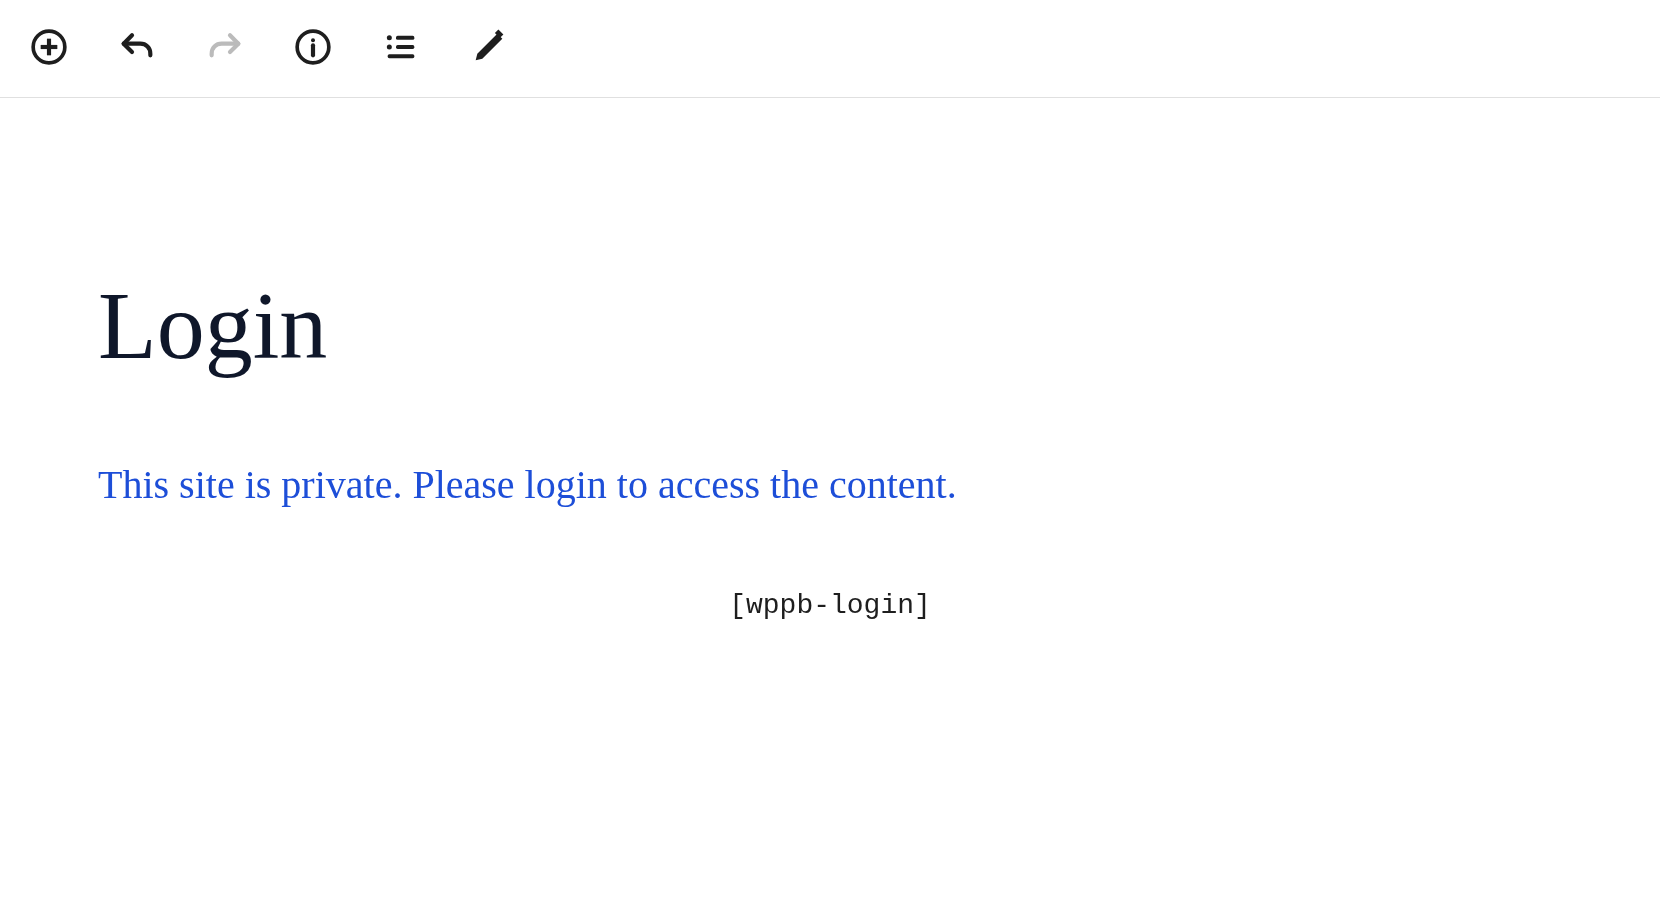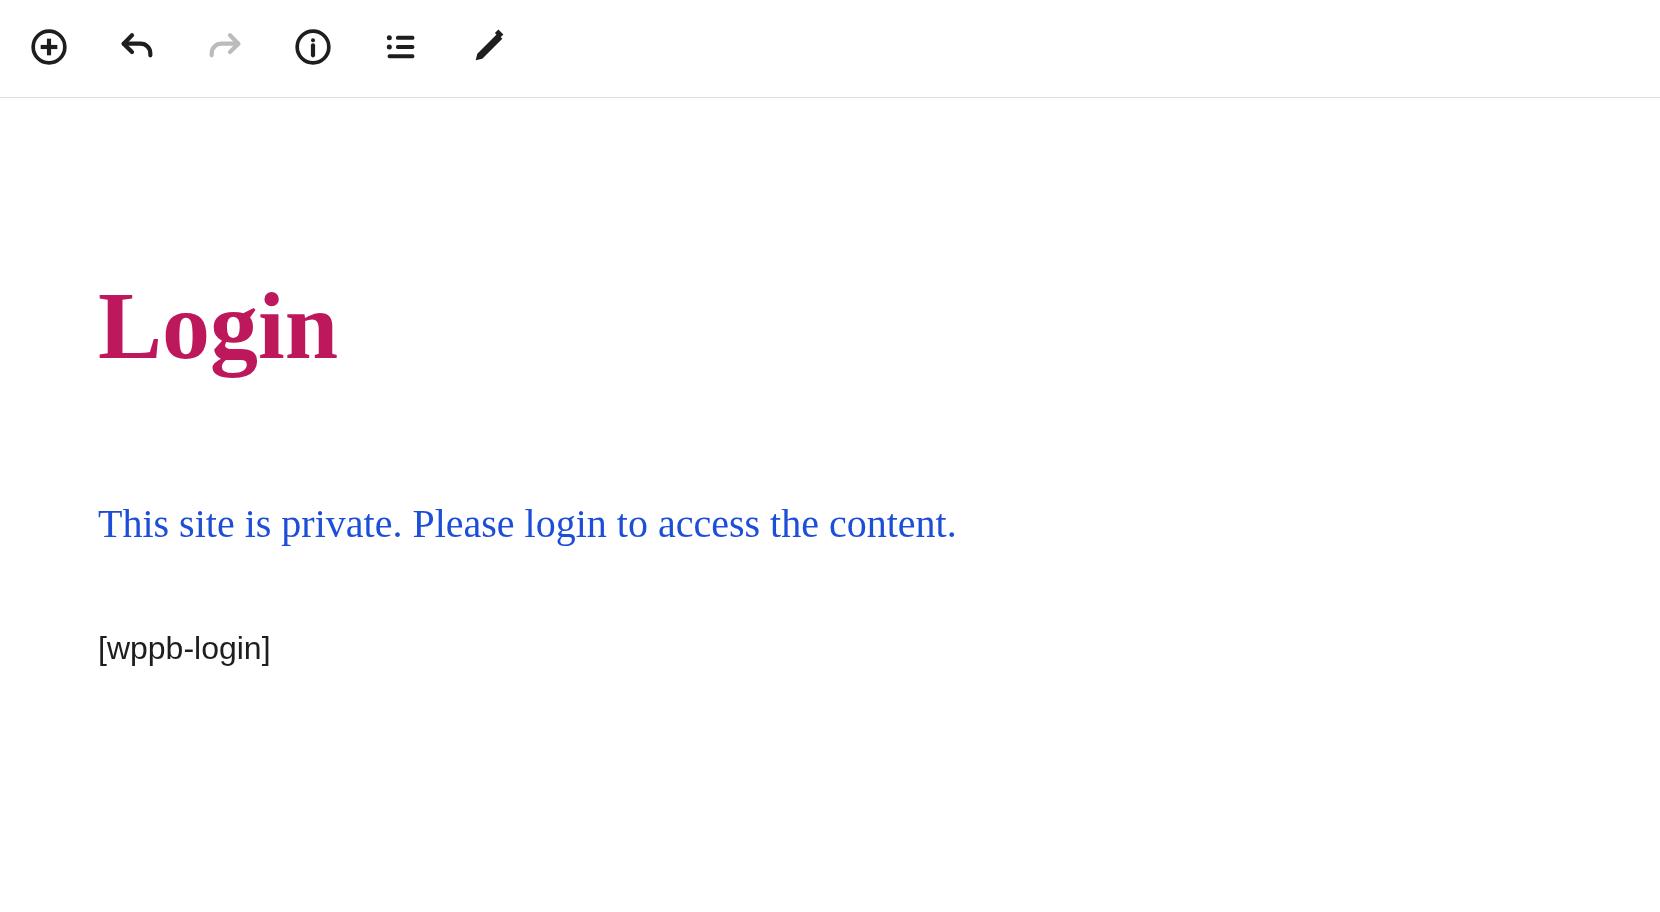--- a/index.html
+++ b/index.html
@@ -47,41 +47,42 @@
       height: 40px;
     }
     
     .content {
       padding: 180px 98px 0 98px;
     }
     
     .page-title {
       font-family: Georgia, "Times New Roman", serif;
       font-size: 96px;
-      font-weight: 700;
-      color: #be185d;
-      margin-bottom: 120px;
+      font-weight: 400;
+      color: #0f172a;
+      margin-bottom: 81px;
       line-height: 1;
     }
     
     .paragraph {
       font-family: Georgia, "Times New Roman", serif;
       font-size: 40px;
       font-weight: 400;
       color: #1d4ed8;
       line-height: 1.5;
       margin-bottom: 70px;
     }
     
     .shortcode {
-      font-family: Liberation Sans, sans-serif;
-      font-size: 32px;
+      font-family: Liberation Mono, monospace;
+      font-size: 28px;
       font-weight: 400;
       color: #1e1e1e;
       line-height: 1.5;
+      text-align: center;
     }
   </style>
 </head>
 <body>
 
 <div class="toolbar">
   <button class="toolbar-button">
     <span>
       <svg viewBox="0 0 24 24" fill="none" stroke="currentColor" stroke-width="2.2">
         <circle cx="12" cy="12" r="9.5"></circle>

